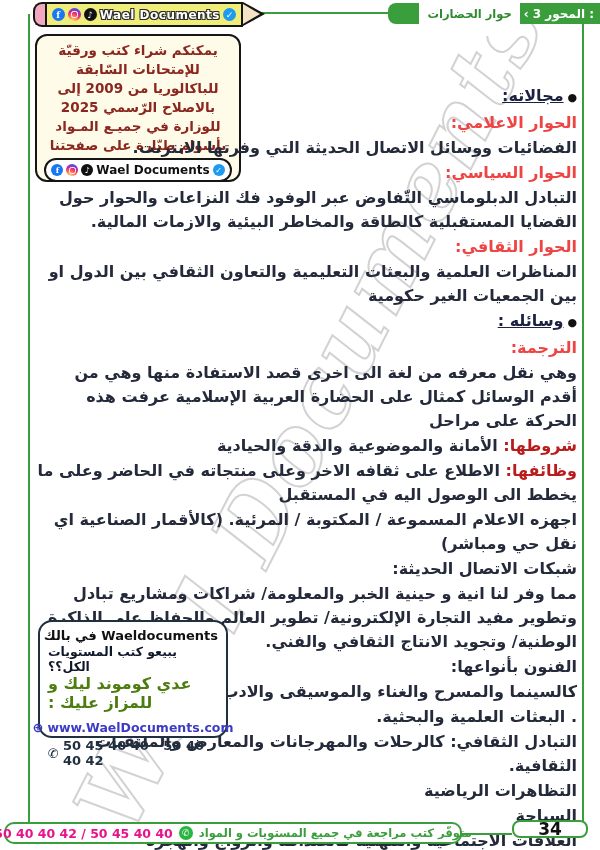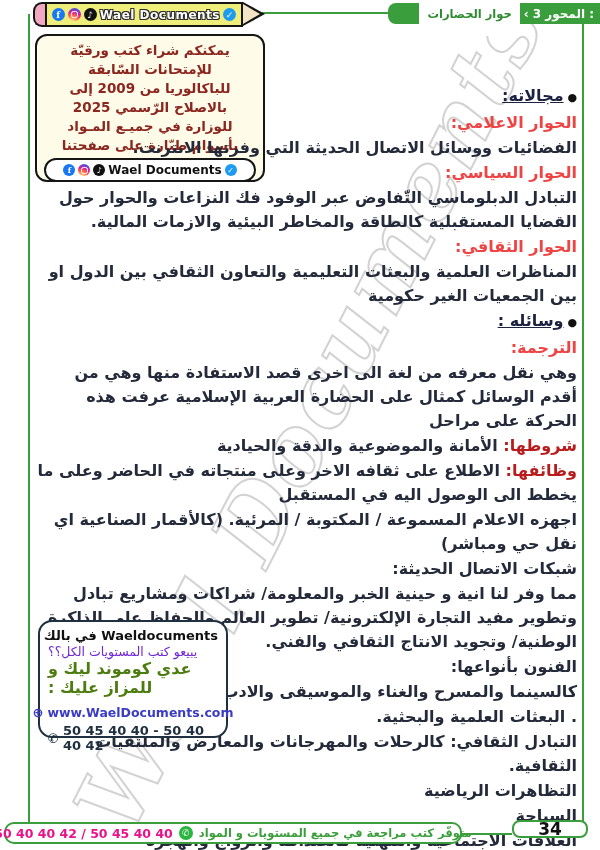--- a/index.html
+++ b/index.html
@@ -37,42 +37,42 @@
   .chapter-label { color:#fff; font-size:12px; font-weight:bold; white-space:nowrap; }
   .chapter-chevron { color:#fff; font-size:12px; font-weight:bold; line-height:1; }
   .chapter-title-box { background:#fff; border-radius:5px; padding:15px 8px; color:#2e8b30; font-size:11.5px; font-weight:bold; white-space:nowrap; }
 
   
   .watermark { position:absolute; left:-190px; top:360px; width:1000px; text-align:center;
     font-family:"DejaVu Serif", serif; font-style:italic; font-weight:bold; font-size:92px; letter-spacing:4px;
     color:transparent; -webkit-text-stroke:2px #aeaeae; opacity:.55; transform:rotate(-63deg); pointer-events:none; white-space:nowrap; }
 
   
-  .note-top { position:absolute; left:35px; top:34px; width:230px; height:148px; background:#fefce8;
+  .note-top { position:absolute; left:35px; top:34px; width:206px; height:148px; background:#fefce8;
     border:2.5px solid #151515; border-radius:12px; padding:5px 7px 4px; text-align:center; }
   .note-top .ln { color:#8b2720; font-weight:bold; font-size:13.5px; line-height:19px; white-space:nowrap; }
   .note-pill { margin-top:3px; background:#fff; border:2px solid #151515; border-radius:12px; height:24px;
     display:flex; align-items:center; justify-content:center; gap:3px; padding:0 4px; }
   .note-pill .pill-text { font-size:12px; font-weight:bold; color:#111; white-space:nowrap; }
 
   
   .body-text { position:absolute; top:84px; right:23px; left:34px; direction:rtl; text-align:right; }
   .para { font-size:16px; line-height:24px; margin-bottom:1px; color:#242a3a; font-weight:600; }
   .para.heading { color:#ef4444; }
   .para.bullet { color:#1c2240; font-weight:bold; }
   .para.bullet .btxt { text-decoration:underline; }
   .para.bullet::before { content:"● "; font-size:11px; color:#111; }
   .para .lbl { color:#b91c1c; }
 
   
   .note-bottom { position:absolute; left:38px; top:620px; width:190px; height:118px; background:#fff;
     border:2.5px solid #203040; border-radius:14px; padding:6px 8px; text-align:left; }
   .nb-l1 { font-size:13px; font-weight:bold; color:#111; direction:rtl; white-space:nowrap; }
   .nb-l1 .en { font-family:"DejaVu Sans", sans-serif; }
-  .nb-l2 { font-size:12.5px; font-weight:normal; color:#6d28d9; direction:rtl; margin-top:1px; }
+  .nb-l2 { font-size:12.5px; font-weight:bold; color:#0f172a; direction:rtl; margin-top:1px; }
   .nb-l3 { font-size:16px; font-weight:bold; color:#4d7c0f; direction:rtl; }
   .nb-web { font-size:12.5px; font-weight:bold; color:#3b3bc4; margin-top:8px; display:flex; align-items:center; justify-content:center; gap:4px; }
   .nb-web .globe { color:#3b3bc4; font-size:13px; }
   .nb-phone { font-size:13px; font-weight:bold; color:#203040; margin-top:3px; display:flex; align-items:center; justify-content:center; gap:4px; direction:ltr; }
 
   
   .footer-bar { position:absolute; left:4px; top:822px; width:458px; height:22px; background:#fff;
     border:2px solid #3a9e3c; border-radius:10px; display:flex; flex-direction:row-reverse; align-items:center; justify-content:center; gap:6px; padding:0 8px; }
   .footer-text { color:#3a9e3c; font-size:11.5px; font-weight:bold; white-space:nowrap; }
   .wa-icon { width:14px; height:14px; border-radius:50%; background:#2ab540; color:#fff; font-size:9px;

